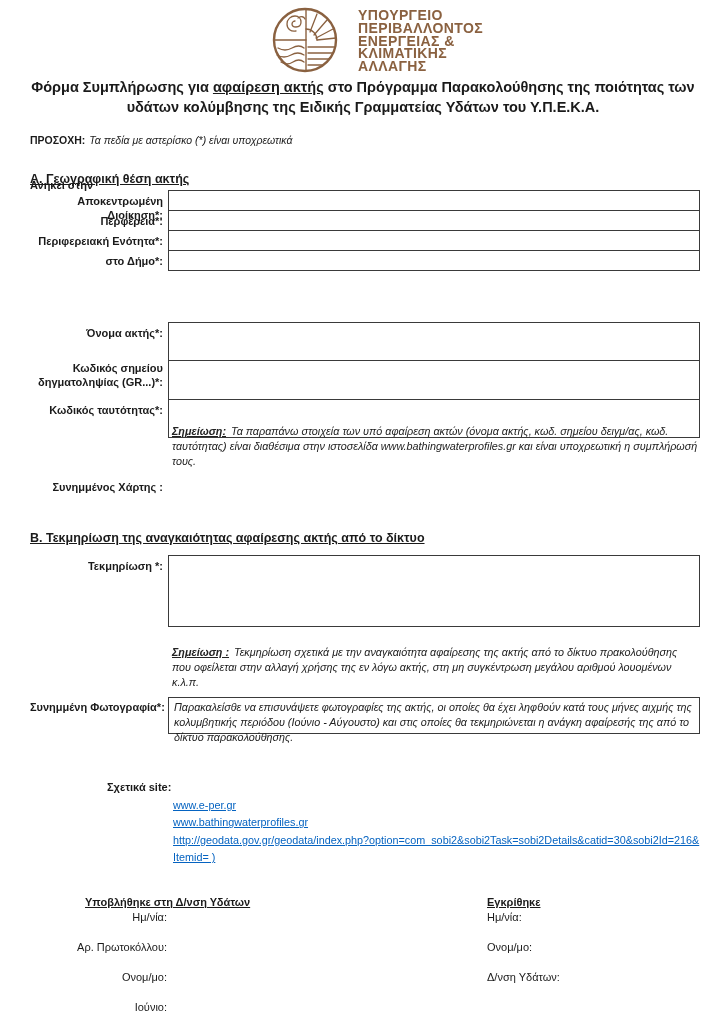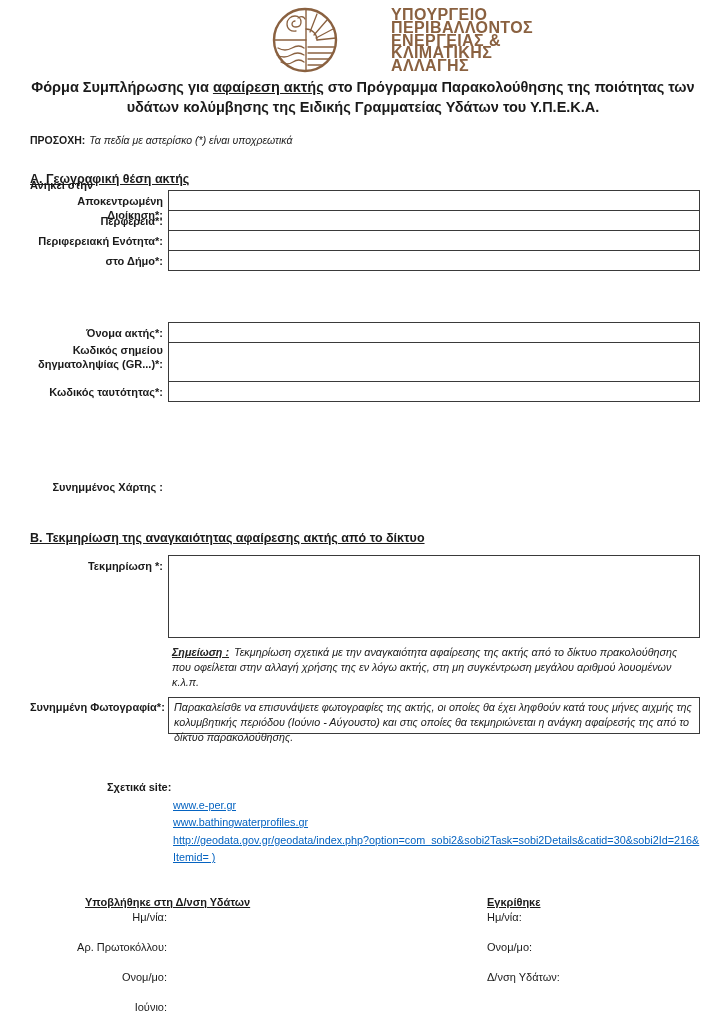--- a/index.html
+++ b/index.html
@@ -5,40 +5,40 @@
   * { margin:0; padding:0; box-sizing:border-box; }
   html,body { background:#ffffff; }
   .page {
     position:relative; width:726px; height:1026px; margin:0 auto;
     background:#ffffff; color:#1a1a1a;
     font-family:"Liberation Sans","DejaVu Sans",sans-serif;
     font-size:11px; overflow:hidden;
   }
   
   .logo { position:absolute; left:272px; top:7px; display:flex; gap:20px; align-items:flex-start; }
-  .logo-text { color:#8a6140; font-size:16px; line-height:12.8px; font-weight:600; letter-spacing:.4px; padding-top:2px;margin-left:33px; }
+  .logo-text { color:#8a6140; font-size:14px; line-height:12.8px; font-weight:600; letter-spacing:.4px; padding-top:2px; }
   .logo-text div { white-space:nowrap; }
   
   .title { position:absolute; left:20px; right:20px; top:77px; text-align:center; font-weight:bold; font-size:14.5px; line-height:20px; }
   .title .u { text-decoration:underline; }
   .attention { position:absolute; left:30px; top:134px; font-size:10.5px; }
   .attention .lbl { font-weight:bold; }
   .attention .txt { font-style:italic; margin-left:4px; color:#222; }
   
   .sec-h { position:absolute; left:30px; font-weight:bold; font-size:12.5px; text-decoration:underline; }
   .belongs { position:absolute; left:30px; top:179px; font-weight:600; font-size:11px; }
   
   .fgroup { position:absolute; left:30px; width:670px; }
   .frow { display:flex; align-items:stretch; margin-top:-1px; }
   .frow:first-child { margin-top:0; }
   .flabel { width:138px; text-align:right; padding:5px 5px 0 0; font-weight:600; font-size:11px; line-height:13.5px; }
   .flabel.nowrap { white-space:nowrap; }
   .fbox { flex:1; border:1px solid #3a3a3a; background:#fff; }
   .fbox.note-in { font-style:italic; font-size:10.8px; line-height:15px; padding:2px 5px; color:#222; }
-  .h29 { height:21px; } .h31 { height:21px; } .h32 { height:40px; } .h83 { height:83px; } .h50 { height:37px; }
+  .h29 { height:21px; } .h31 { height:39px; } .h32 { height:40px; } .h83 { height:72px; } .h50 { height:37px; }
   
   .note { position:absolute; left:172px; width:526px; font-style:italic; font-size:10.8px; line-height:15.2px; color:#222; }
   .note .nlbl { font-weight:bold; text-decoration:underline; }
   .note .ntxt { margin-left:5px; }
   
   .sites-h { position:absolute; left:107px; top:781px; font-weight:bold; font-size:11px; }
   .sites { position:absolute; left:173px; top:797px; width:527px; }
   .sites a { display:block; color:#0563c1; text-decoration:underline; font-size:10.8px; line-height:17.4px; word-break:break-all; cursor:pointer; }
   
   .foot-h { position:absolute; top:896px; font-weight:bold; font-size:11px; text-decoration:underline; }
@@ -120,20 +120,23 @@
     <div class="frow h32">
       <div class="flabel" style="padding-top:2px;">Κωδικός σημείου δηγματοληψίας (GR...)*:</div>
       <div class="fbox"></div>
     </div>
     <div class="frow h31">
       <div class="flabel">Κωδικός ταυτότητας*:</div>
       <div class="fbox"></div>
     </div>
   </div>
 
+  <div class="note" style="top:424px;">
+    <span class="nlbl">Σημείωση:</span><span class="ntxt">Τα παραπάνω στοιχεία των υπό αφαίρεση ακτών (όνομα ακτής, κωδ. σημείου δειγμ/ας, κωδ. ταυτότητας) είναι διαθέσιμα στην ιστοσελίδα  www.bathingwaterprofiles.gr  και είναι υποχρεωτική η συμπλήρωσή τους.</span>
+  </div>
 
   <div class="fgroup" style="top:476px;">
     <div class="frow" style="height:25px;">
       <div class="flabel nowrap">Συνημμένος Χάρτης :</div>
     </div>
   </div>
 
   <div class="sec-h" style="top:531px;">Β. Τεκμηρίωση της αναγκαιότητας αφαίρεσης ακτής από το δίκτυο</div>
 
   <div class="fgroup" style="top:555px;">

